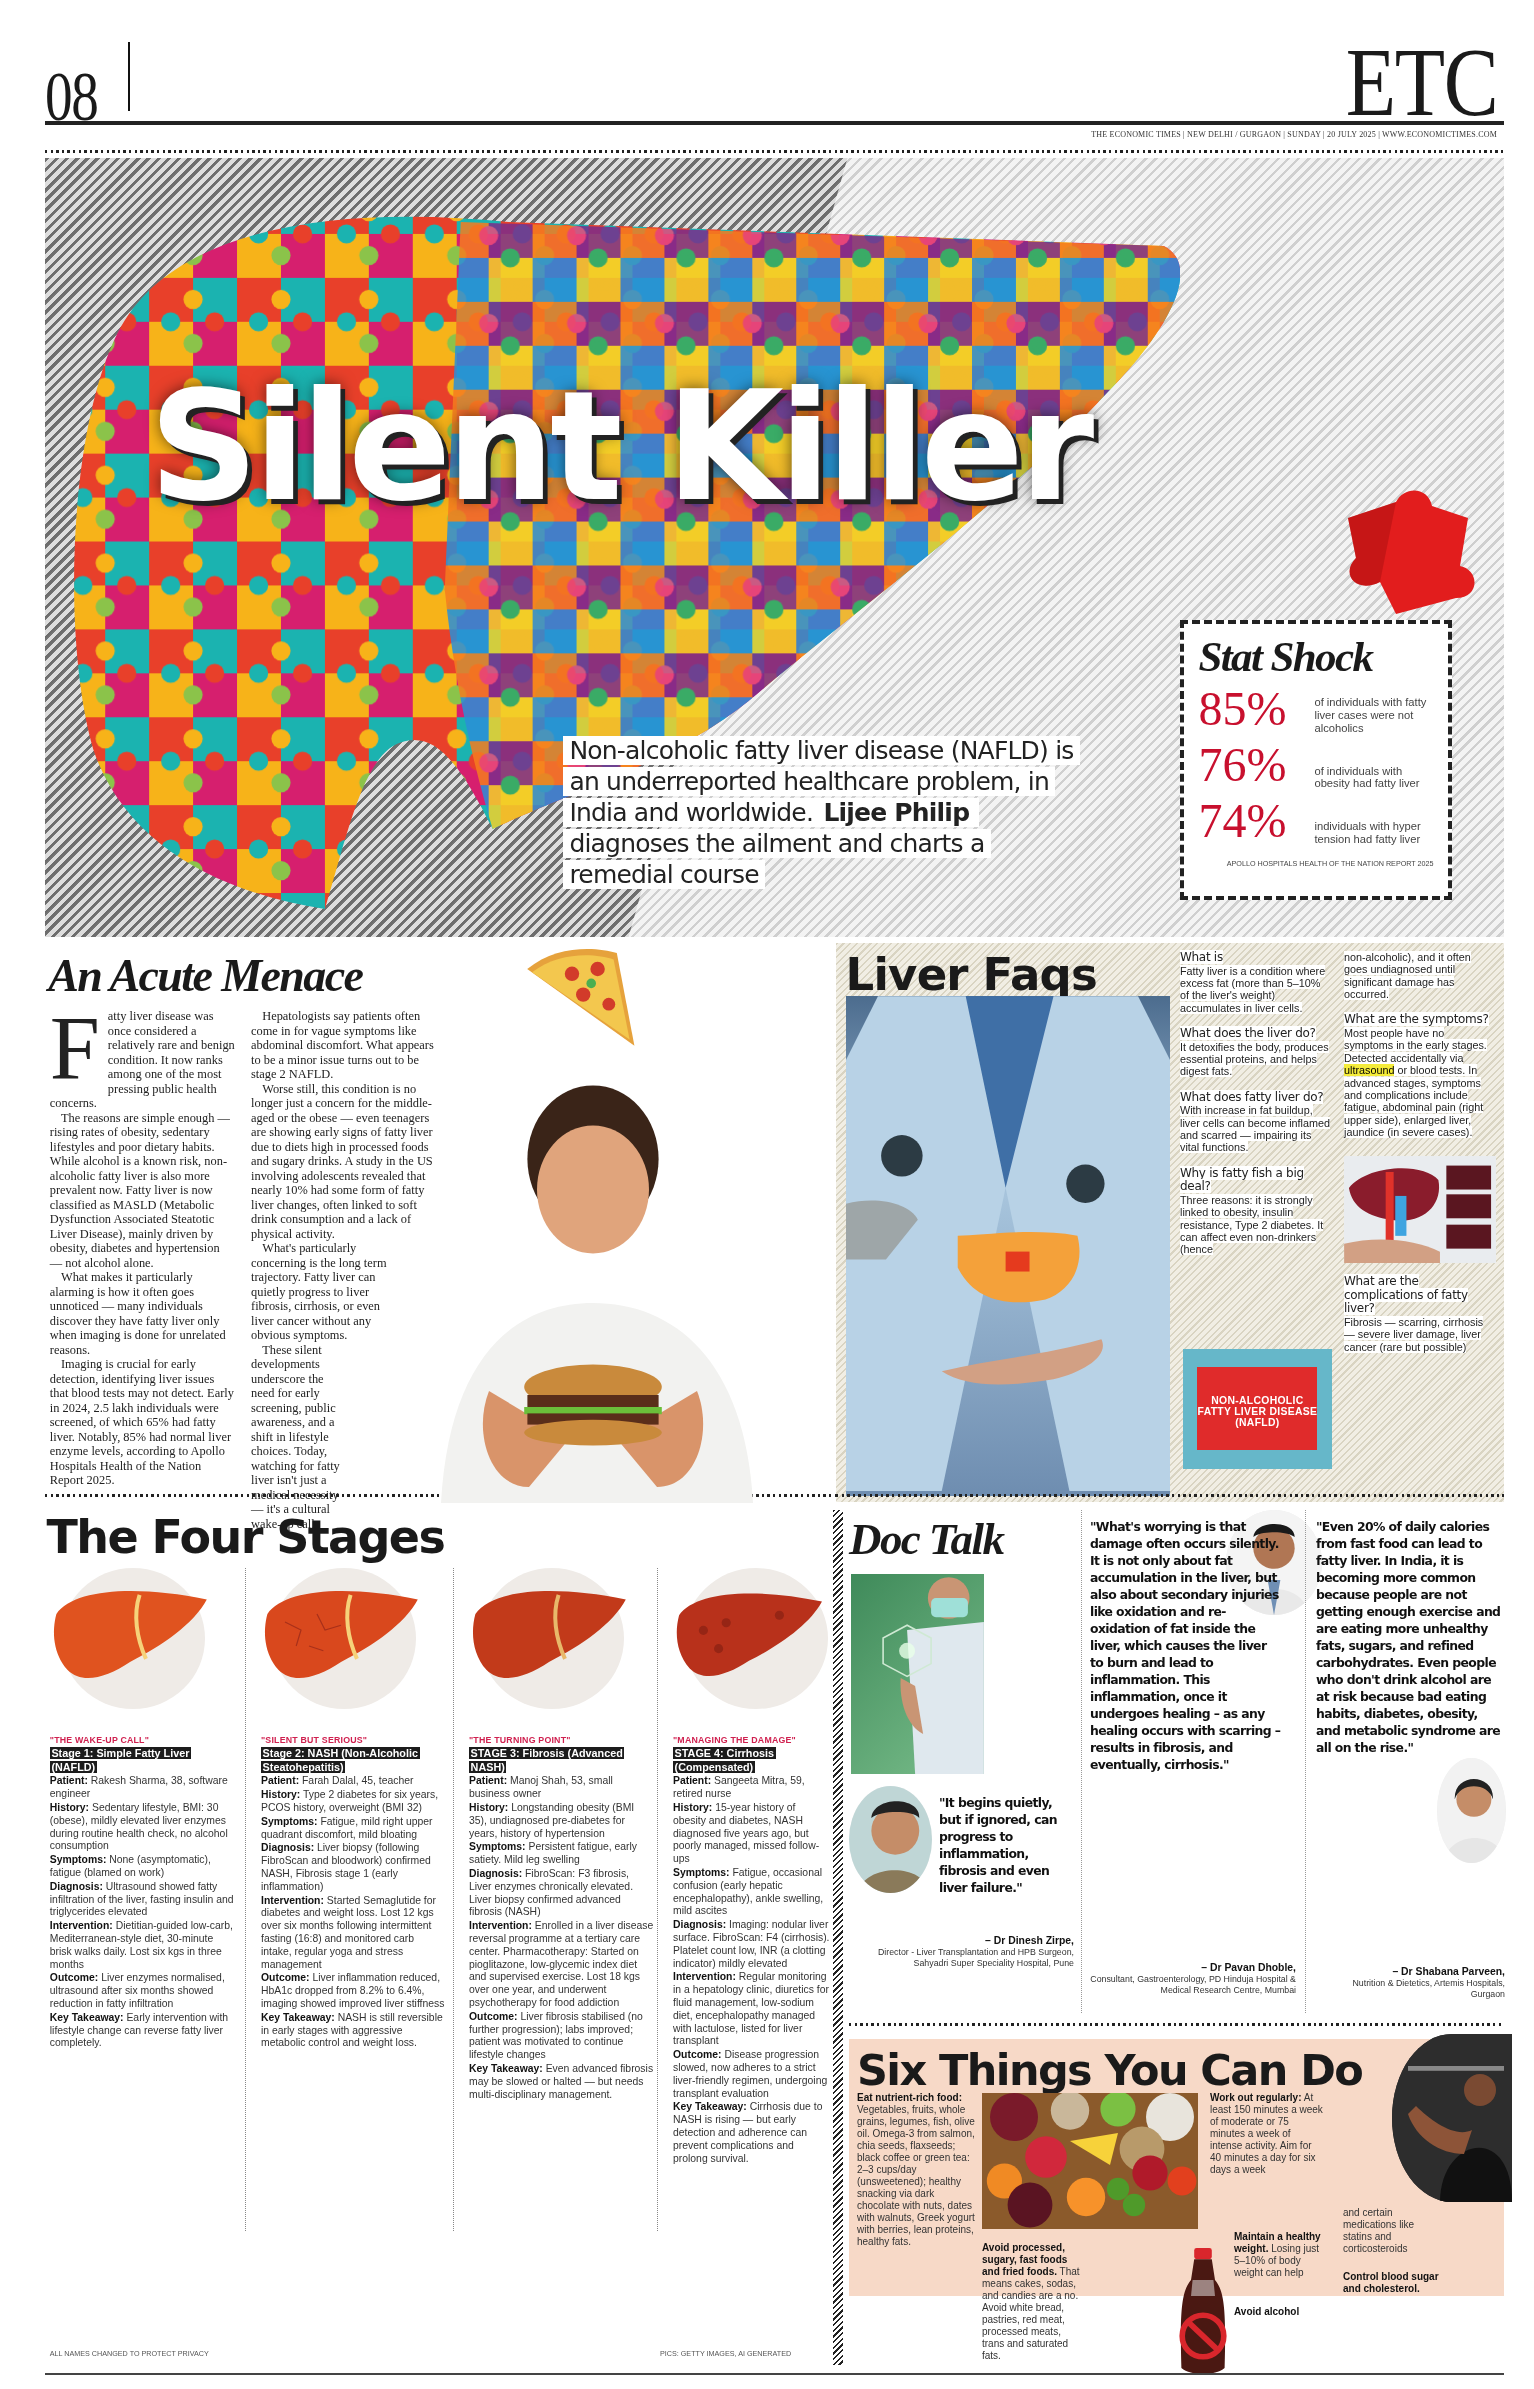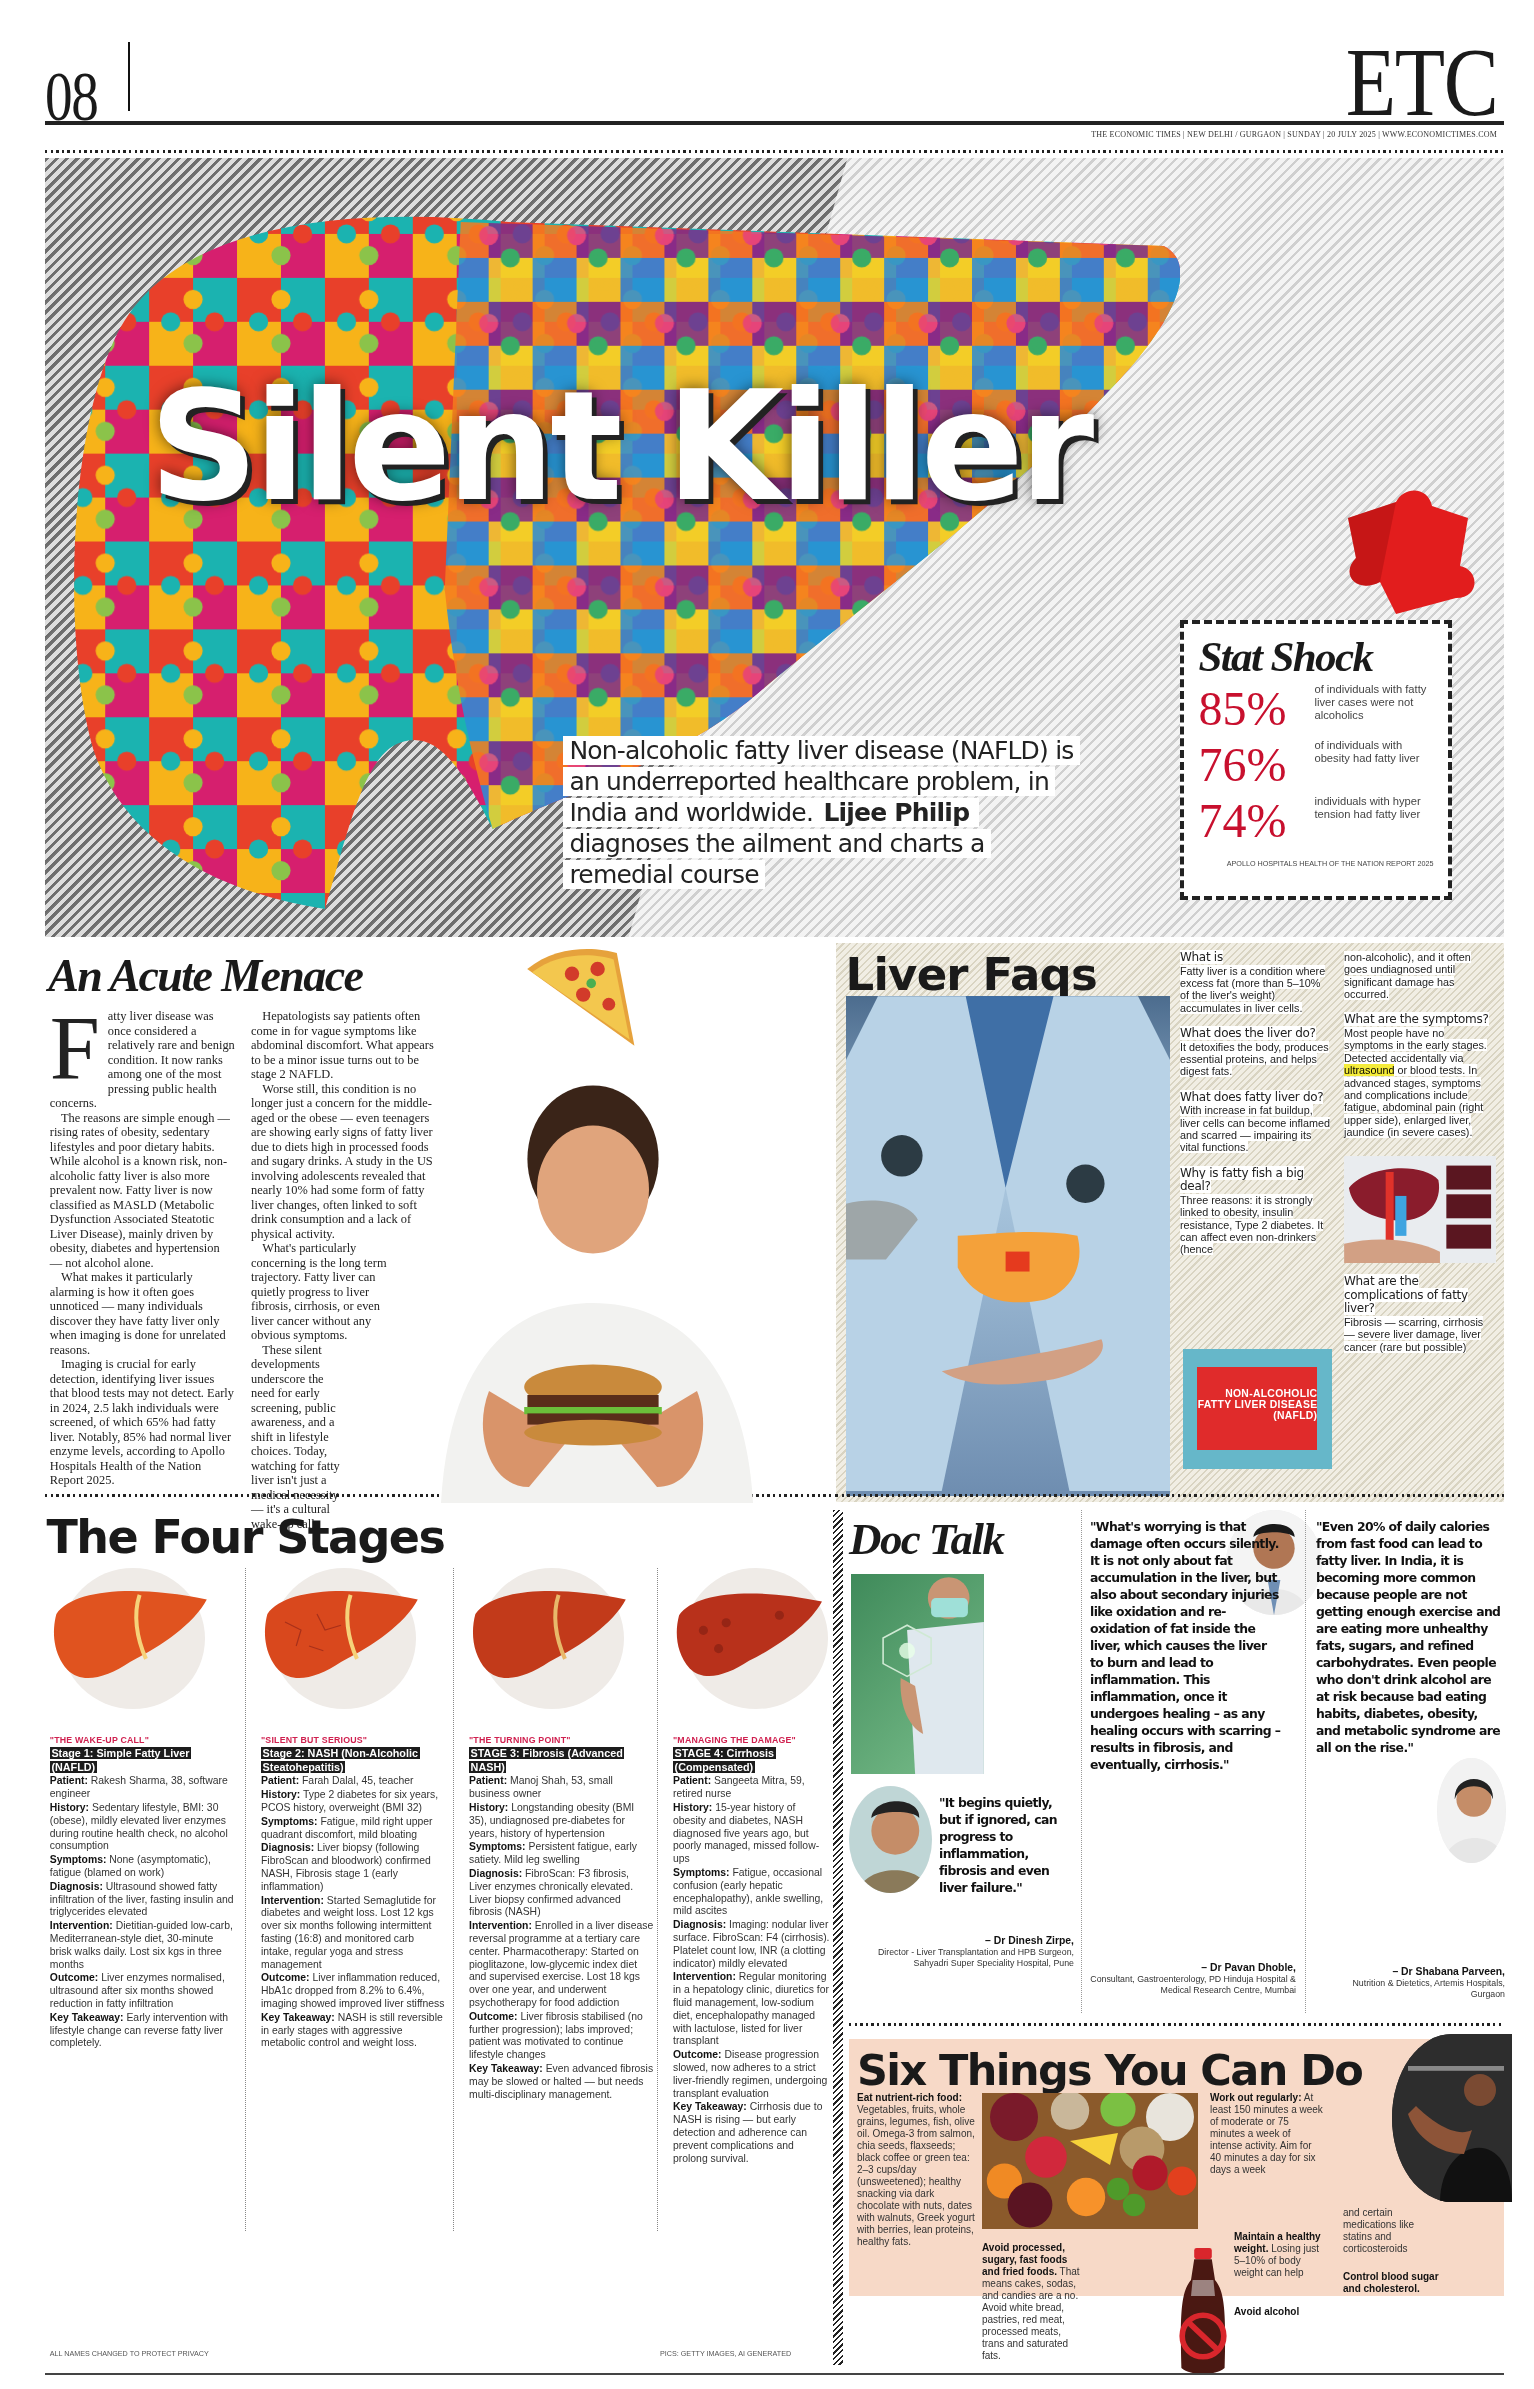--- a/index.html
+++ b/index.html
@@ -22,21 +22,21 @@
     clip-path:polygon(0 0,55% 0,40% 100%,0 100%);opacity:.8}
   .liver{position:absolute;left:16px;top:32px;width:1119px;height:723px}
   .hero-title{left:104px;top:200px;font-size:152px;font-weight:900;color:#fff;letter-spacing:-4.8px;
     text-shadow:4.8px 4.8px 0 #222,0 0 14.4px rgba(0,0,0,.6);font-family:"DejaVu Sans",sans-serif}
   .standfirst{left:518px;top:577px;width:519px;font-size:25px;line-height:31px;color:#222;
     font-family:"DejaVu Sans",sans-serif;letter-spacing:-0.8px}
   .standfirst span{background:#fff;box-decoration-break:clone;-webkit-box-decoration-break:clone;padding:0 3.2px}
   .standfirst b{font-weight:700}
   .statbox{left:1135px;top:462px;width:272px;height:280px;background:#fff;border:4px dashed #222;padding:9.6px 14.4px}
   .stat-title{font-family:"Liberation Serif",serif;font-style:italic;font-weight:700;font-size:43px;letter-spacing:-1.6px;line-height:45px}
-  .stat-row{display:flex;align-items:flex-start;margin-top:4.8px}
+  .stat-row{display:flex;align-items:flex-end;margin-top:4.8px}
   .stat-num{font-family:"Liberation Serif",serif;color:#c8102e;font-size:48px;width:112px;line-height:51px}
   .stat-desc{font-size:11.2px;line-height:12.8px;color:#444;width:120px;margin-left:4.8px}
   .stat-src{text-align:right;font-size:7.2px;line-height:9.6px;margin-top:12.8px;color:#444;text-transform:uppercase}
   .redpiece{left:1279px;top:328px;width:168px;height:128px}
   
   #acute{left:45px;top:943px;width:791px;height:559px}
   .sec-h-ital{font-family:"Liberation Serif",serif;font-style:italic;font-weight:700;letter-spacing:-1.6px}
   .acute-h{left:3.2px;top:6.4px;font-size:46px}
   .acute-col{font-family:"Liberation Serif",serif;font-size:12.4px;line-height:14.5px;color:#222;text-align:left}
   .dropcap{float:left;font-size:90px;line-height:75px;margin:1.6px 8px 0 0;font-family:"Liberation Serif",serif}
@@ -49,21 +49,21 @@
     background:repeating-linear-gradient(135deg,#d9d4c2 0 1.6px,#f1eee4 1.6px 4.8px)}
   .faqs-h{left:9.6px;top:4.8px;font-size:45px;font-weight:900;letter-spacing:-0.8px;font-family:"DejaVu Sans",sans-serif}
   .faq-photo{left:9.6px;top:53px;width:324px;height:500px;background:linear-gradient(180deg,#4c6c8e,#a7c4dc 40%,#6e8db0);overflow:hidden}
   .faq-col{font-size:10.8px;line-height:12.4px;color:#222}
   .faq-q{font-weight:400;font-size:12px;line-height:13.6px;font-family:"DejaVu Sans",sans-serif;letter-spacing:-0.3px}
   .faq-a{margin-bottom:12.8px}
   .faq-a span,.faq-q span{background:#fff}
   mark{background:#f5ec3a}
   .nafld-sign{left:347px;top:406px;width:149px;height:120px;background:#66b7c9;overflow:hidden}
   .nafld-sign .card{position:absolute;left:14.4px;top:17.6px;width:120px;height:83px;background:#e02b2b;color:#fff;
-    font-size:10.4px;line-height:11.2px;text-align:right;font-weight:700;padding-top:21px;letter-spacing:0.3px}
+    font-size:10.4px;line-height:11.2px;text-align:center;font-weight:700;padding-top:28px;letter-spacing:0.3px}
   .organ-photo{left:508px;top:213px;width:152px;height:107px;background:#e9ecef;overflow:hidden}
   
   #stages{left:45px;top:1510px;width:788px;height:863px}
   .stages-h{left:1.6px;top:0;font-size:46px;font-weight:900;letter-spacing:-1.6px;font-family:"DejaVu Sans",sans-serif}
   .stage-col{position:absolute;top:58px;width:185px;font-size:10.4px;line-height:12.8px;color:#333}
   .stage-div{position:absolute;top:58px;width:0;height:663px;border-left:1.6px dotted #888}
   .liver-ill{width:185px;height:142px;position:relative}
   .liver-ill .bg{position:absolute;left:11.2px;top:0;width:144px;height:141px;border-radius:50%;background:#efebe7}
   .liver-ill svg{position:absolute;left:0;top:14.4px}
   .stage-tag{color:#d0204f;font-weight:700;font-size:8.8px;margin-top:24px;letter-spacing:0.2px;text-transform:uppercase}

